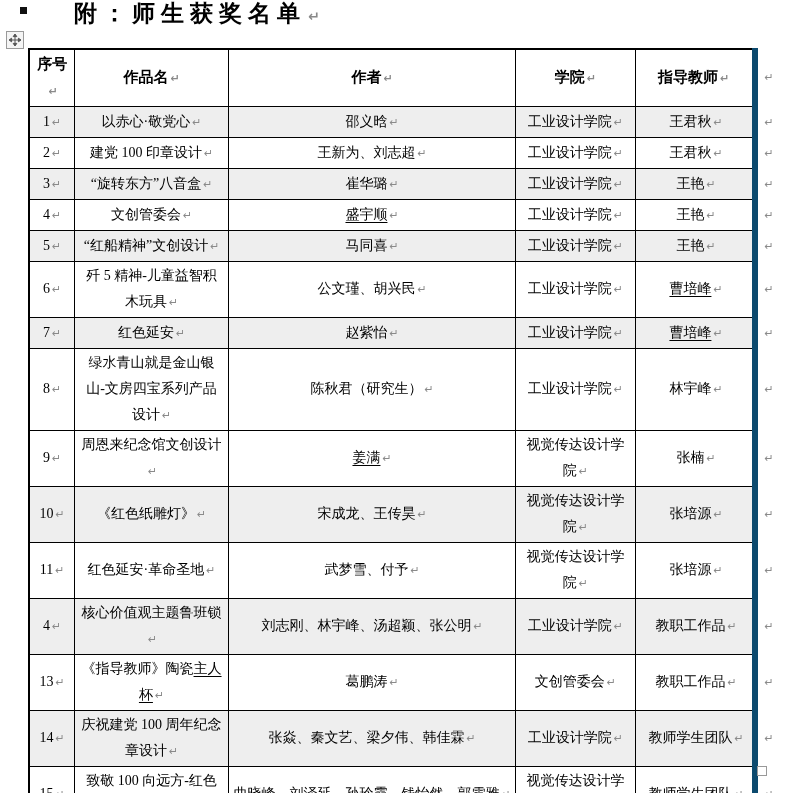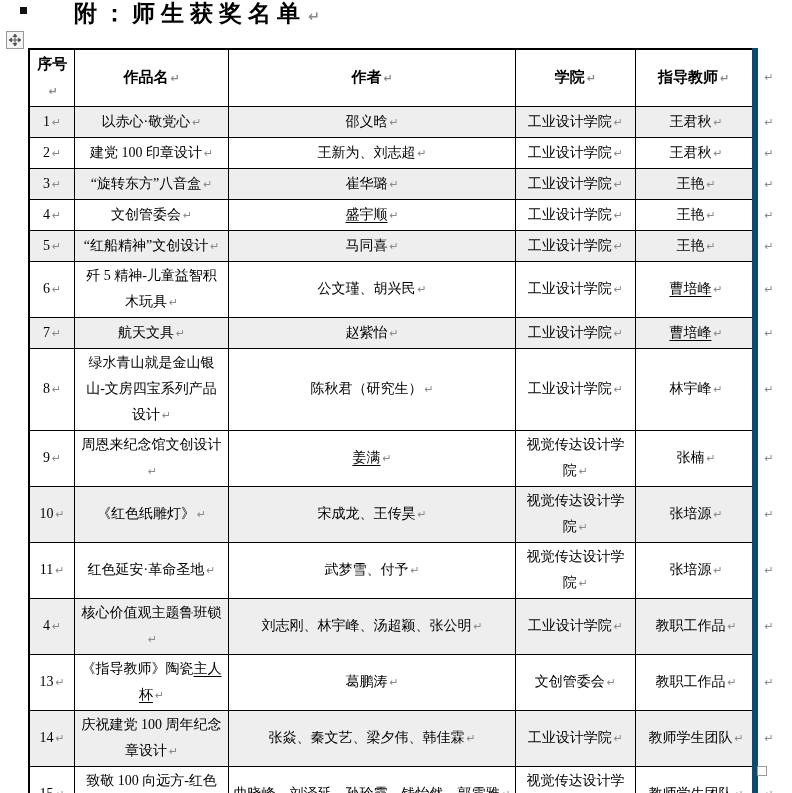--- a/index.html
+++ b/index.html
@@ -140,21 +140,21 @@
         <tr>
           <td class="real c0"><span>6</span><span class="para">↵</span></td>
           <td class="real c1"><span>歼 5 精神-儿童益智积木玩具</span><span class="para">↵</span></td>
           <td class="real c2"><span>公文瑾、胡兴民</span><span class="para">↵</span></td>
           <td class="real c3"><span>工业设计学院</span><span class="para">↵</span></td>
           <td class="real c4"><span class="blue-squiggle">曹培峰</span><span class="para">↵</span></td>
           <td class="ghost"><span class="para">↵</span></td>
         </tr>
         <tr class="shaded">
           <td class="real c0"><span>7</span><span class="para">↵</span></td>
-          <td class="real c1"><span>航天文具</span><span class="para">↵</span></td>
+          <td class="real c1"><span>红色延安</span><span class="para">↵</span></td>
           <td class="real c2"><span>赵紫怡</span><span class="para">↵</span></td>
           <td class="real c3"><span>工业设计学院</span><span class="para">↵</span></td>
           <td class="real c4"><span class="blue-squiggle">曹培峰</span><span class="para">↵</span></td>
           <td class="ghost"><span class="para">↵</span></td>
         </tr>
         <tr>
           <td class="real c0"><span>8</span><span class="para">↵</span></td>
           <td class="real c1"><span>绿水青山就是金山银山-文房四宝系列产品设计</span><span class="para">↵</span></td>
           <td class="real c2"><span>陈秋君（研究生）</span><span class="para">↵</span></td>
           <td class="real c3"><span>工业设计学院</span><span class="para">↵</span></td>

